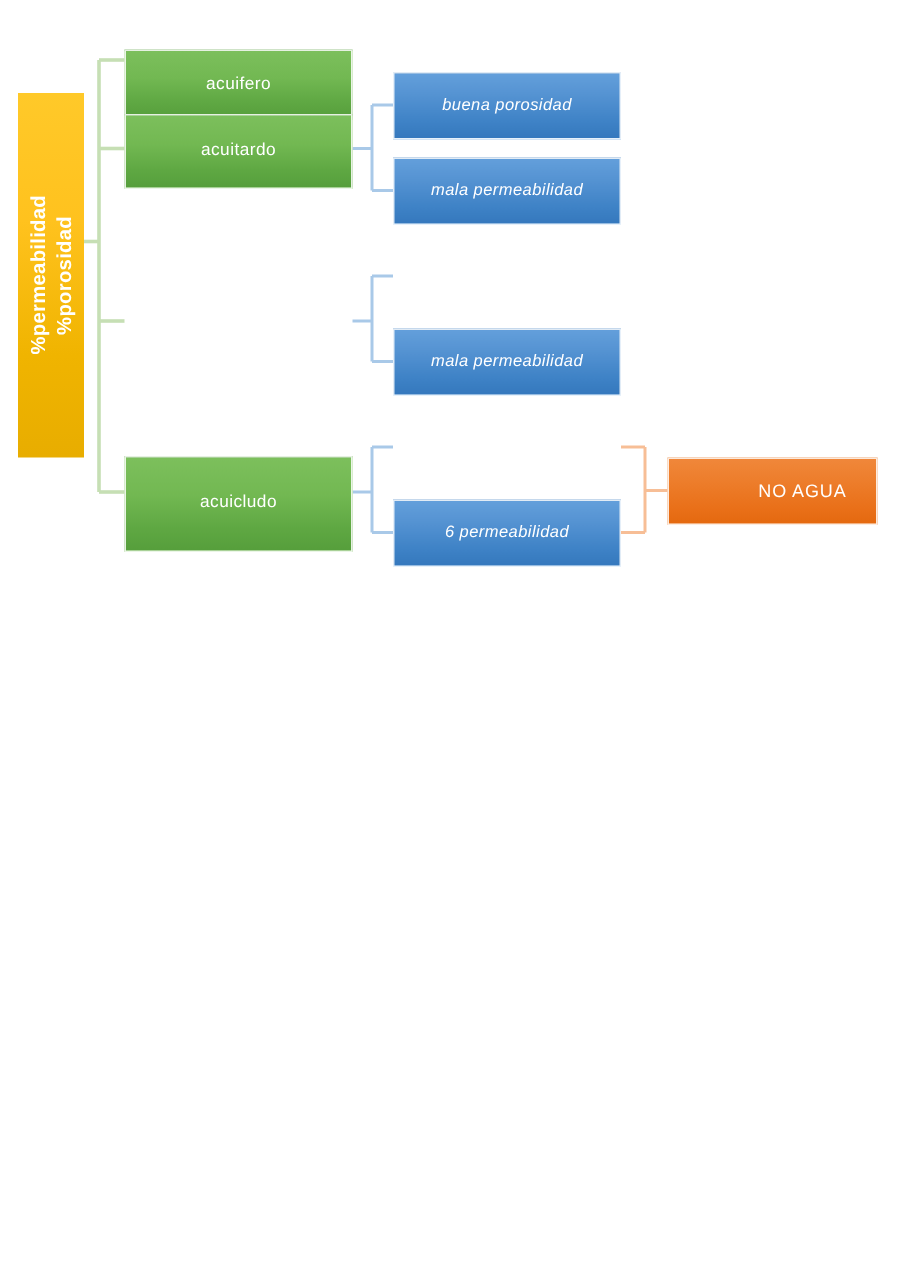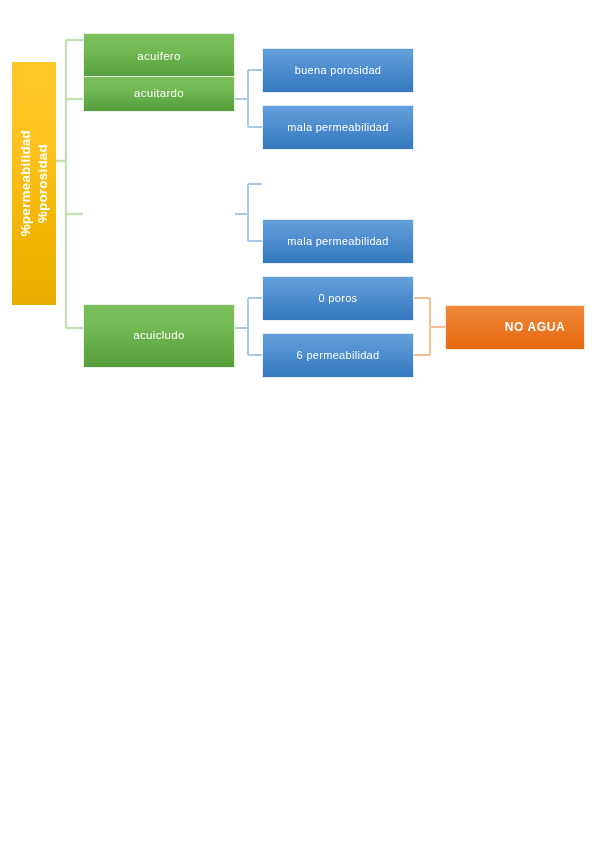--- a/index.html
+++ b/index.html
@@ -84,27 +84,28 @@
     background: linear-gradient(180deg, #7CBF5C 0%, #72B852 40%, #5FA843 75%, #569E3B 100%);
     font-size: 11.5px;
     font-weight: 400;
   }
 
   
   .node.blue {
     background: linear-gradient(180deg, #639FDB 0%, #5694D3 30%, #3E82C6 75%, #3578BD 100%);
     font-size: 11px;
     font-weight: 400;
+    font-style: italic;
   }
 
   
   .node.orange {
     background: linear-gradient(180deg, #F0873A 0%, #ED7D2B 35%, #E96F18 78%, #E4690F 100%);
     font-size: 12px;
-    font-weight: 700;
+    font-weight: 400;
     letter-spacing: 0.6px;
     padding-left: 40px;
   }
 </style>
 </head>
 <body>
 
 <div id="diagram-canvas">
 
   <svg id="connectors" viewBox="0 0 599 848" width="599" height="848" xmlns="http://www.w3.org/2000/svg">
@@ -151,21 +152,21 @@
     <div class="root-text-stack">
       <span class="root-line">%porosidad</span>
       <span class="root-line">%permeabilidad</span>
     </div>
   </div>
 
   <div class="node green" style="left:83px; top:17px; width:152px; height:47px;margin-top:16px;">
     <span class="node-label">acuifero</span>
   </div>
 
-  <div class="node green" style="left:83px; top:76px; width:152px; height:36px;">
+  <div class="node green" style="left:83px; top:76px; width:152px; height:50px;">
     <span class="node-label">acuitardo</span>
   </div>
 
 
   <div class="node green" style="left:83px; top:304px; width:152px; height:64px;">
     <span class="node-label">acuicludo</span>
   </div>
 
   <div class="node blue" style="left:262px; top:48px; width:152px; height:45px;">
     <span class="node-label">buena porosidad</span>
@@ -173,23 +174,20 @@
 
   <div class="node blue" style="left:262px; top:105px; width:152px; height:45px;">
     <span class="node-label">mala permeabilidad</span>
   </div>
 
 
   <div class="node blue" style="left:262px; top:219px; width:152px; height:45px;">
     <span class="node-label">mala permeabilidad</span>
   </div>
 
-  <div class="node blue" style="left:262px; top:276px; width:152px; height:45px;">
-    <span class="node-label">0 poros</span>
-  </div>
 
   <div class="node blue" style="left:262px; top:333px; width:152px; height:45px;">
     <span class="node-label">6 permeabilidad</span>
   </div>
 
   <div class="node orange" style="left:445px; top:305px; width:140px; height:45px;">
     <span class="node-label">NO AGUA</span>
   </div>
 
 </div>

